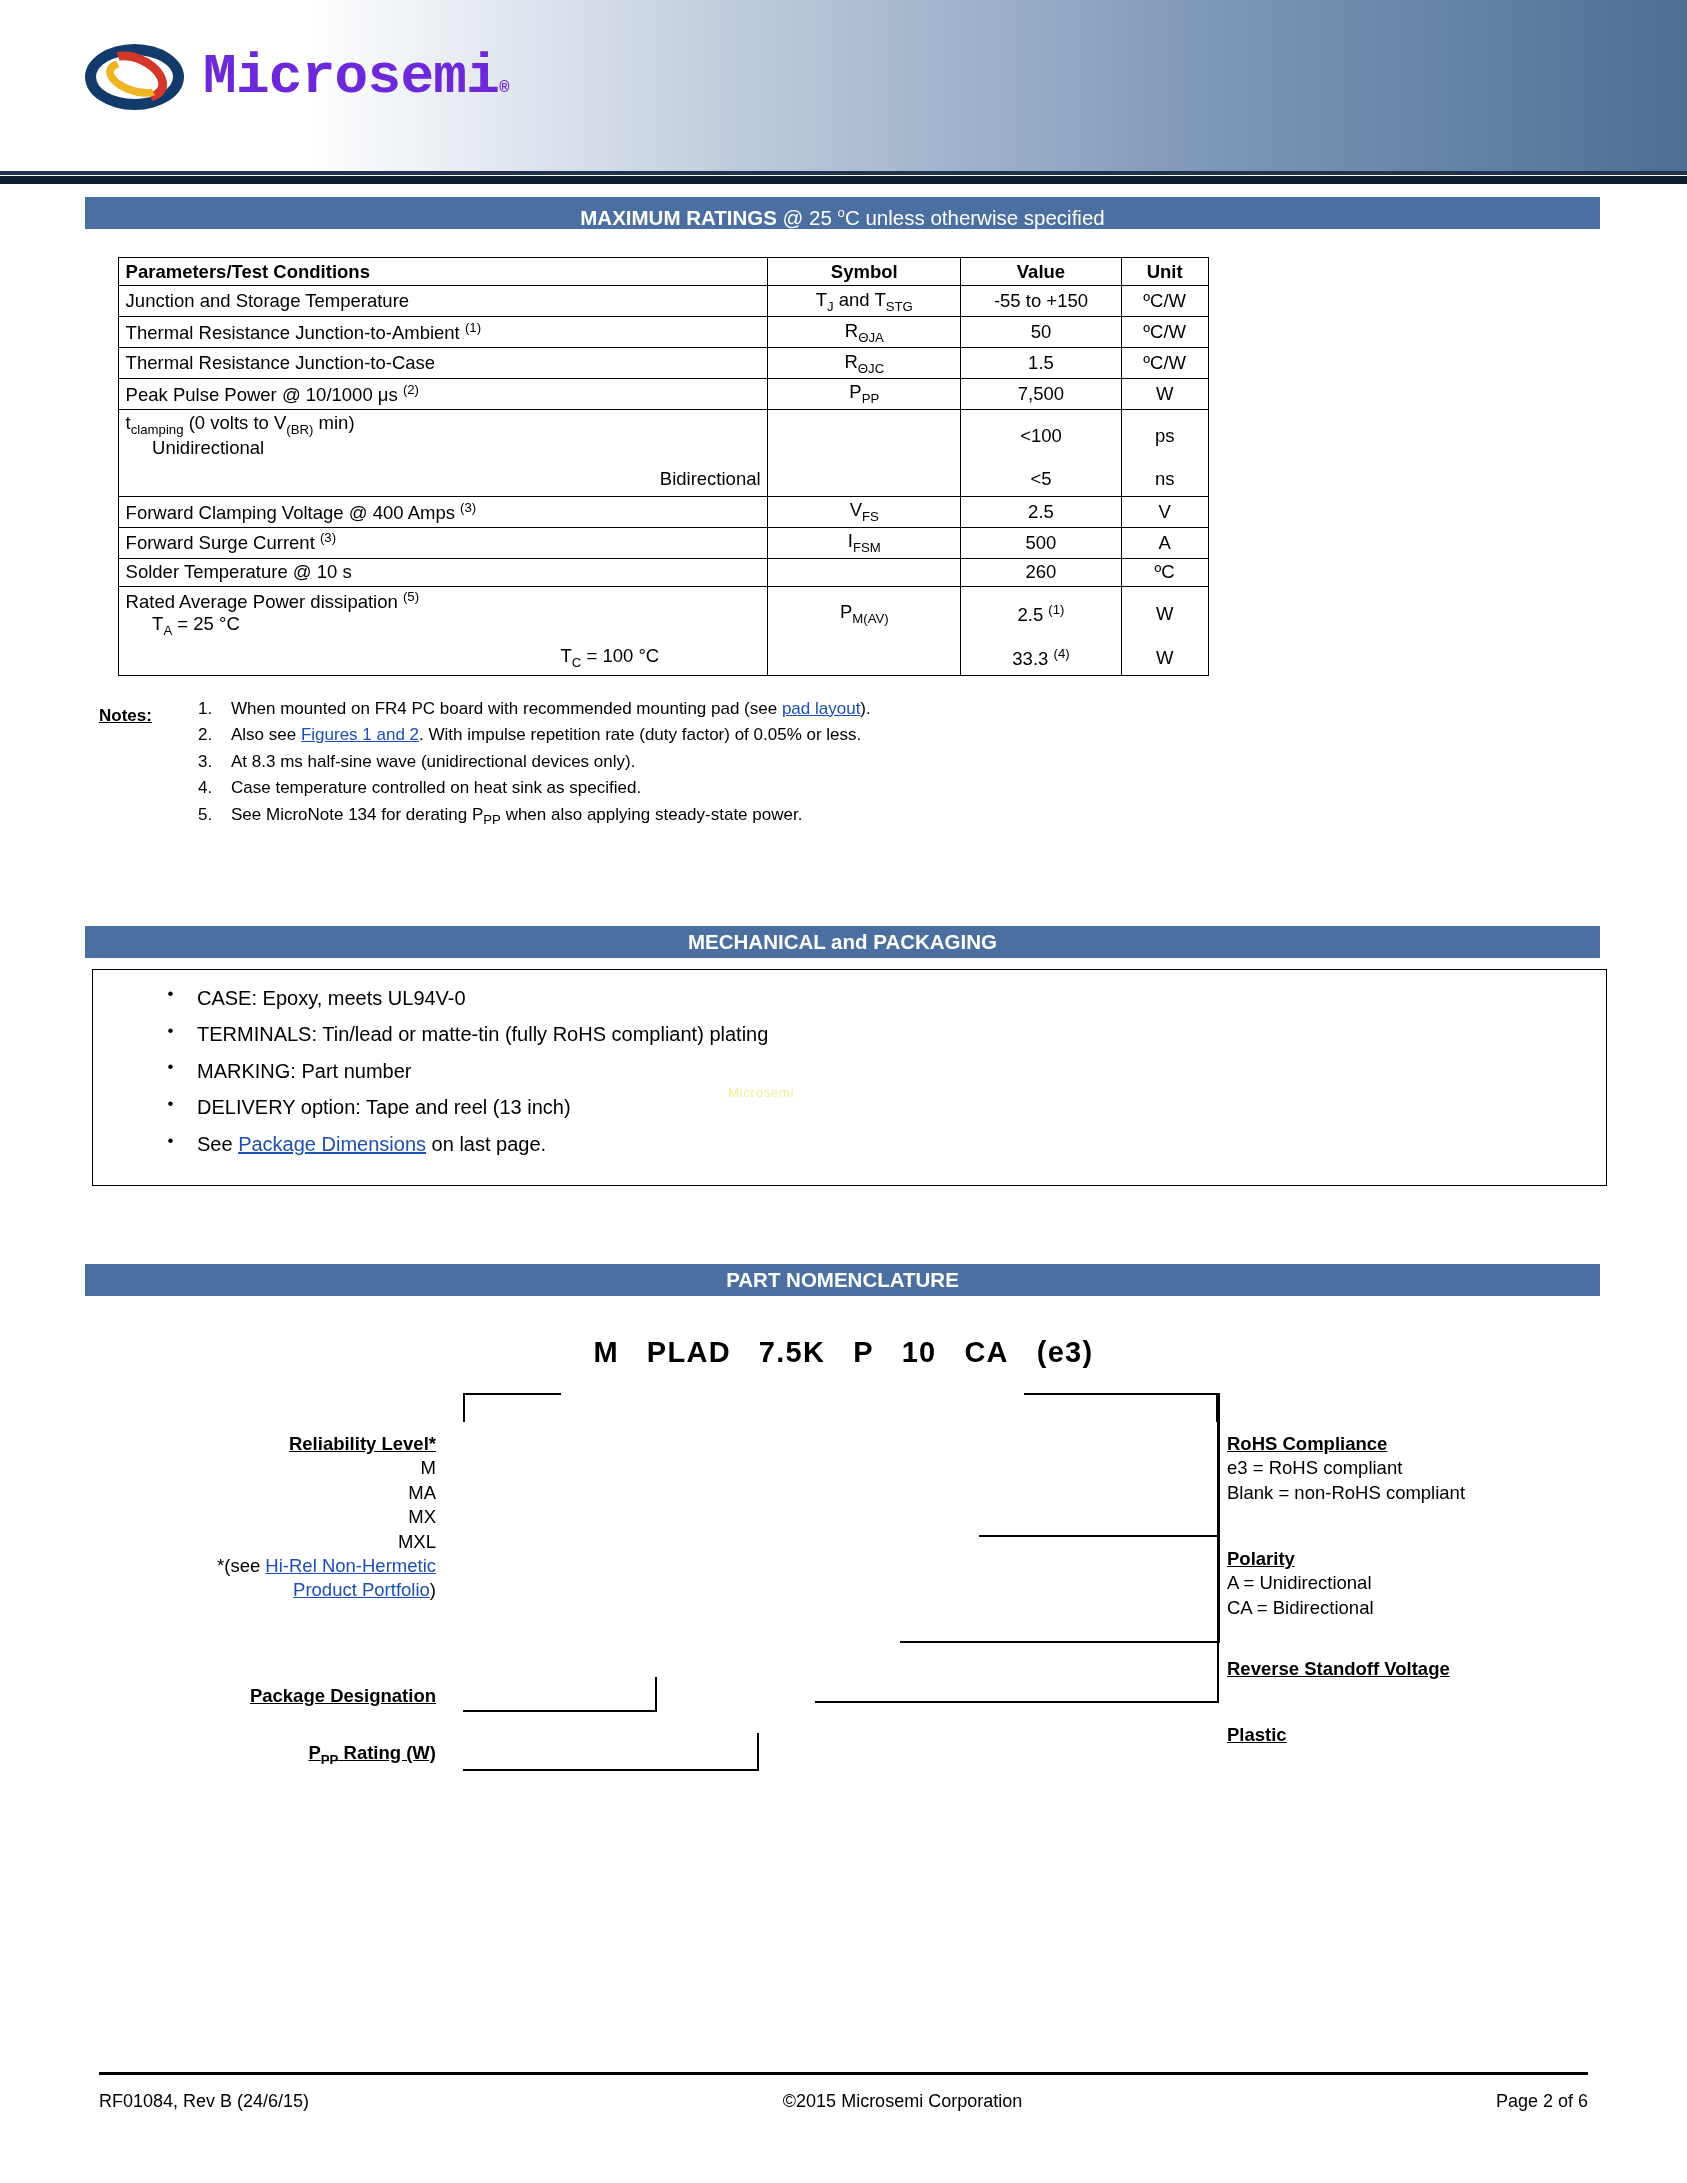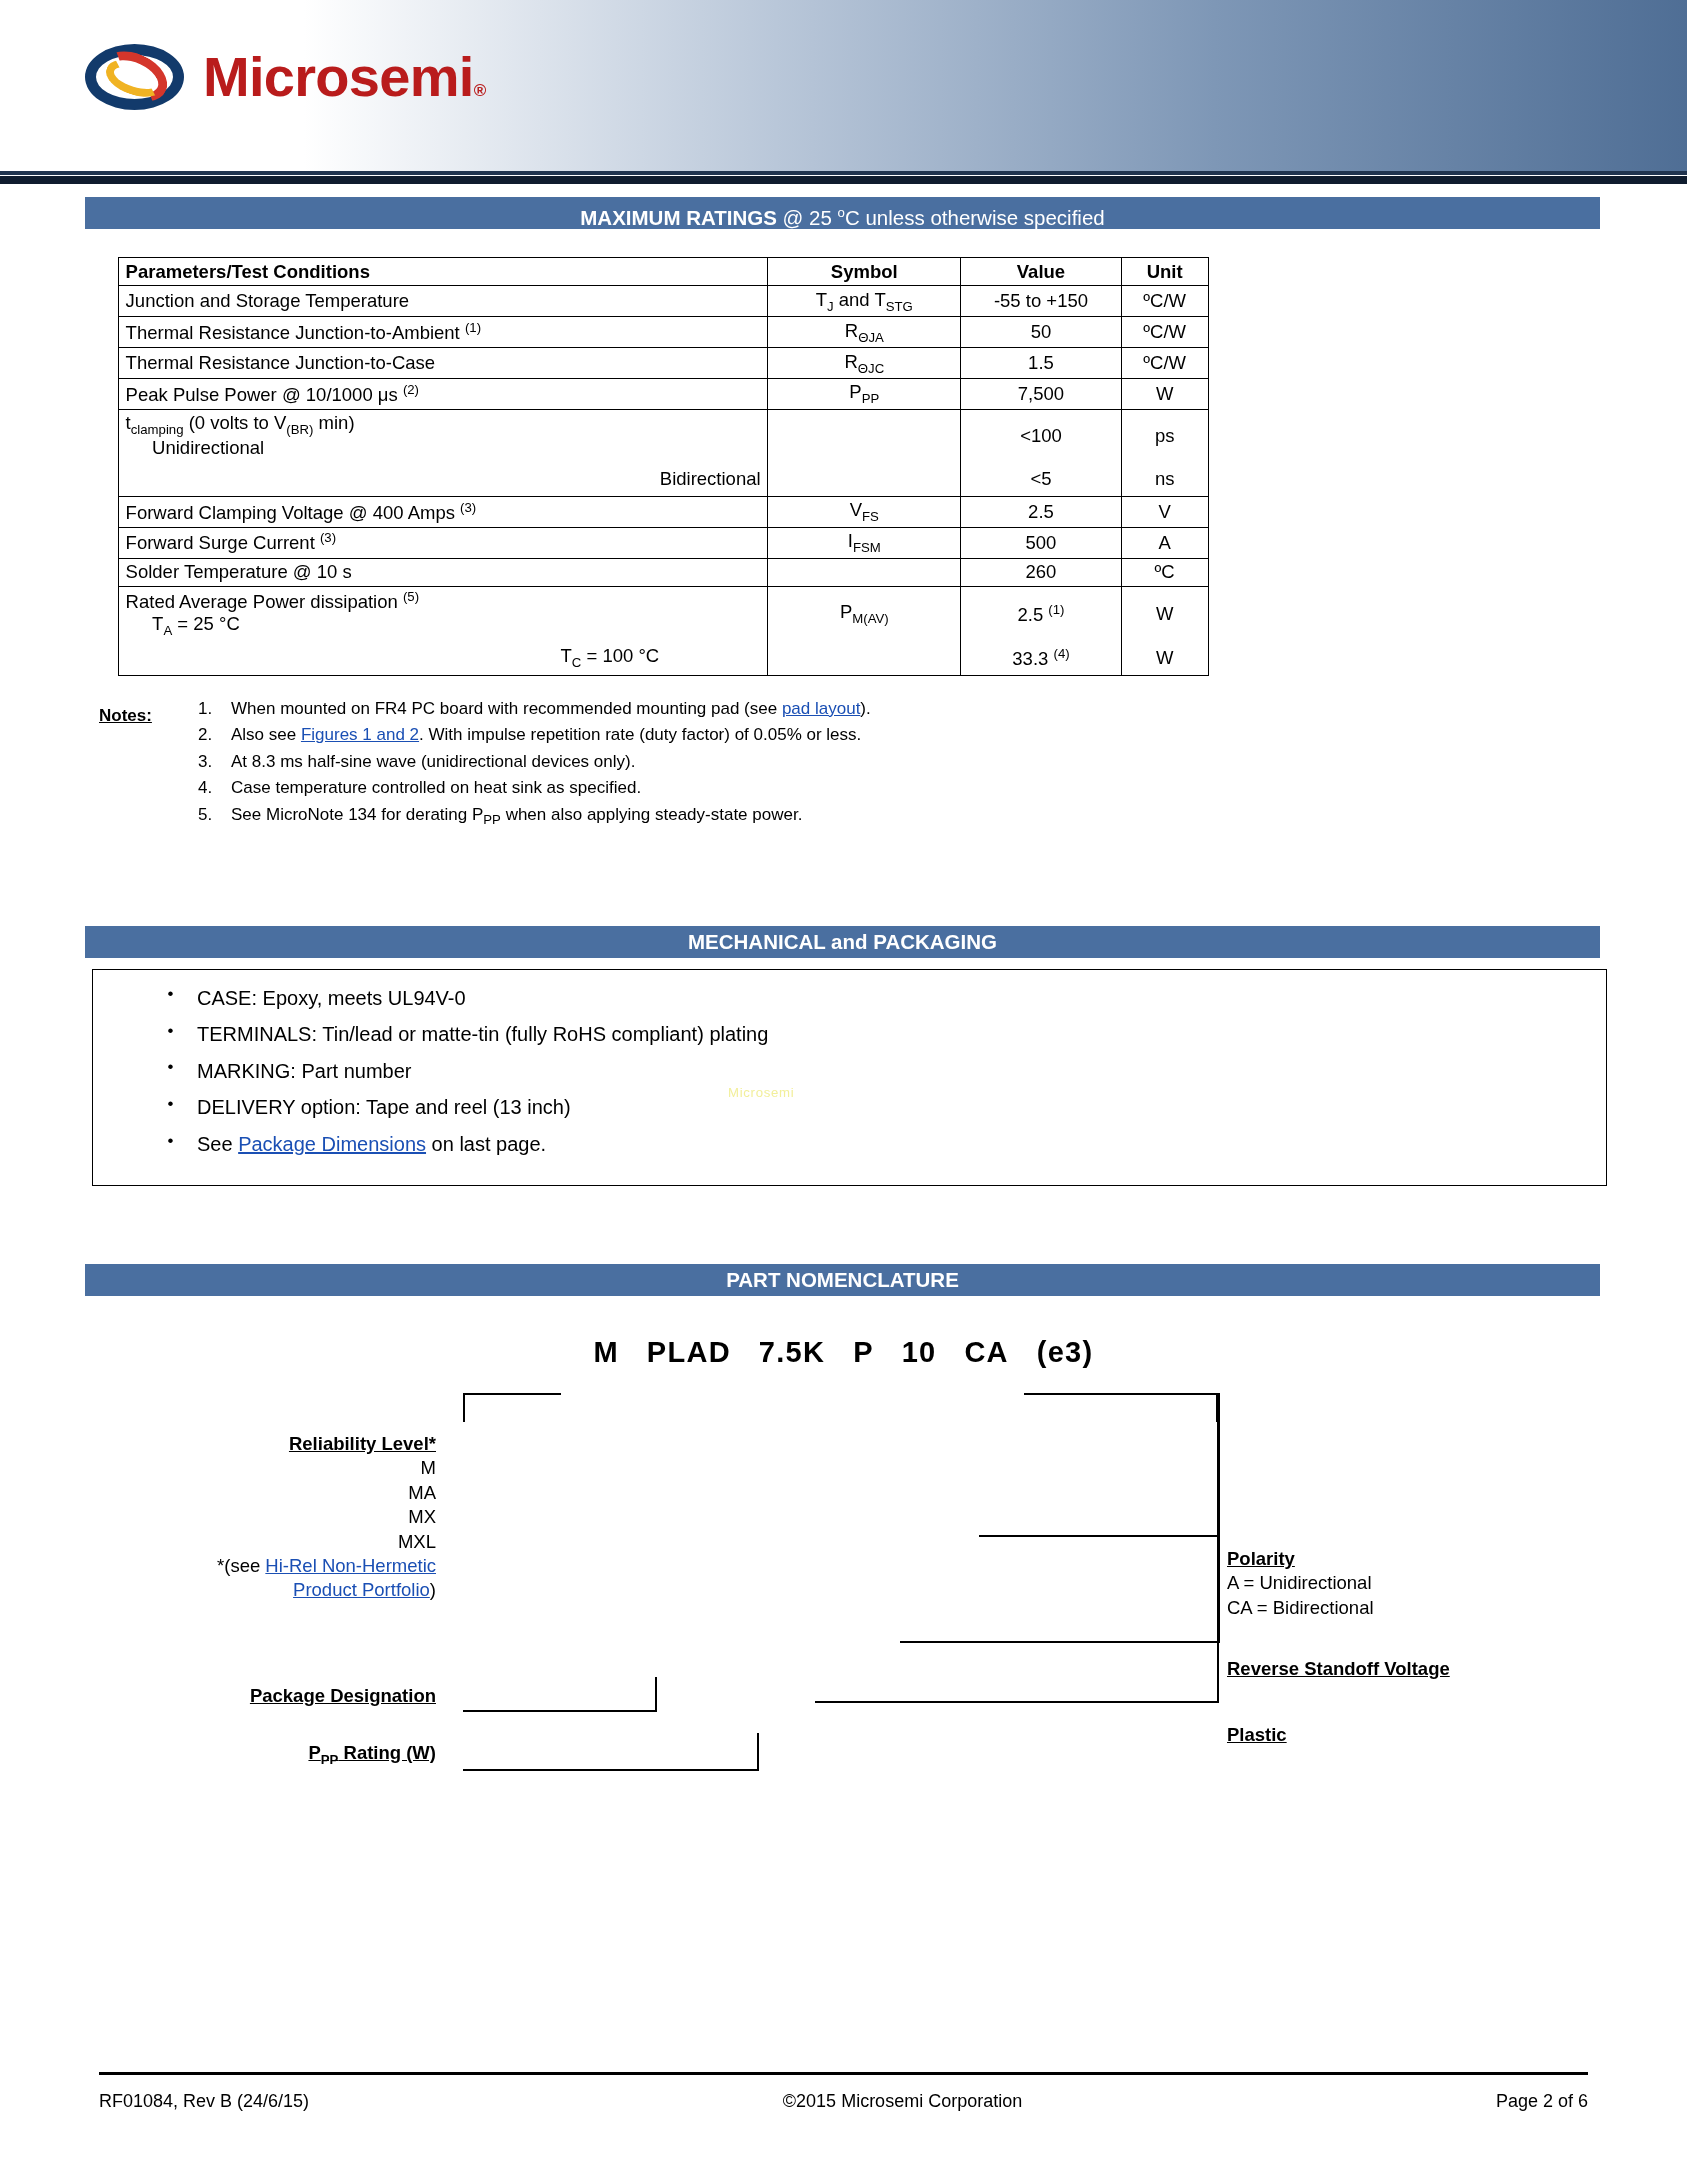--- a/index.html
+++ b/index.html
@@ -78,24 +78,24 @@
     left: 20px; top: 24px;
     width: 61px; height: 34px;
     border-radius: 50%;
     border: 8px solid #f0b323;
     border-right-color: transparent;
     border-top-color: transparent;
     box-sizing: border-box;
     transform: rotate(18deg);
   }
   .logo-text {
-    font-family: Liberation Sans, sans-serif;
+    font-family: Liberation Mono, monospace;
     font-size: 56px;
     font-weight: bold;
-    color: #b91c1c;
+    color: #6d28d9;
     letter-spacing: -0.7px;
     line-height: 1;
   }
   .logo-text .reg {
     font-size: 17px;
     vertical-align: baseline;
   }
 
   
   .section-bar {
@@ -457,20 +457,25 @@
     <div>
       <span>*(see </span><span class="link">Hi-Rel Non-Hermetic</span>
     </div>
     <div><span class="link">Product Portfolio</span><span>)</span></div>
   </div>
 
   <div class="pn-label pn-left hdr" style="left:79px; top:1684px; width:357px; font-weight:bold; text-decoration:underline;">Package Designation</div>
 
   <div class="pn-label pn-left" style="left:79px; top:1741px; width:357px; font-weight:bold;"><span style="text-decoration:underline;">P<sub>PP</sub> Rating (W)</span></div>
 
+  <div class="pn-label pn-right" style="left:1227px; top:1432px; width:397px;">
+    <div class="hdr">RoHS Compliance</div>
+    <div>e3 = RoHS compliant</div>
+    <div>Blank = non-RoHS compliant</div>
+  </div>
 
   <div class="pn-label pn-right" style="left:1227px; top:1547px; width:397px;">
     <div class="hdr">Polarity</div>
     <div>A = Unidirectional</div>
     <div>CA = Bidirectional</div>
   </div>
 
   <div class="pn-label pn-right hdr" style="left:1227px; top:1657px; width:423px; font-weight:bold; text-decoration:underline;">Reverse Standoff Voltage</div>
 
   <div class="pn-label pn-right hdr" style="left:1227px; top:1715px; width:423px; font-weight:bold; text-decoration:underline;margin-top:8px;">Plastic</div>

